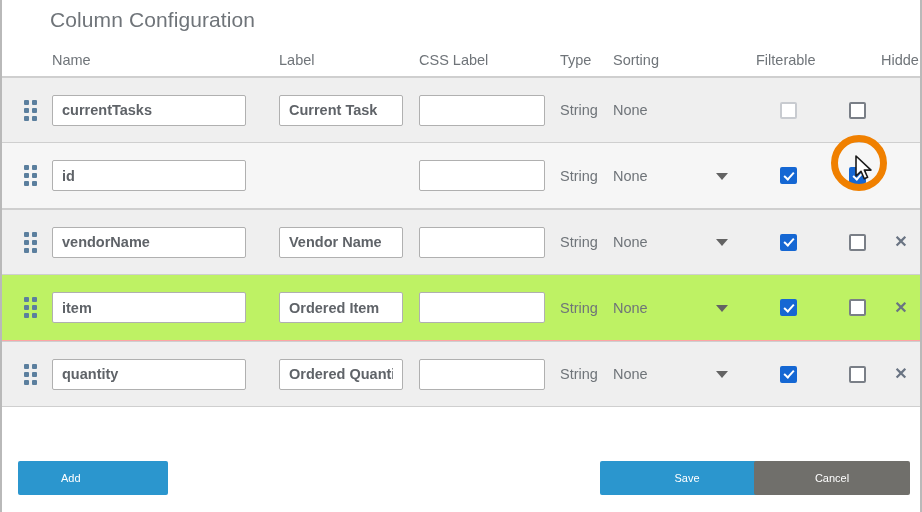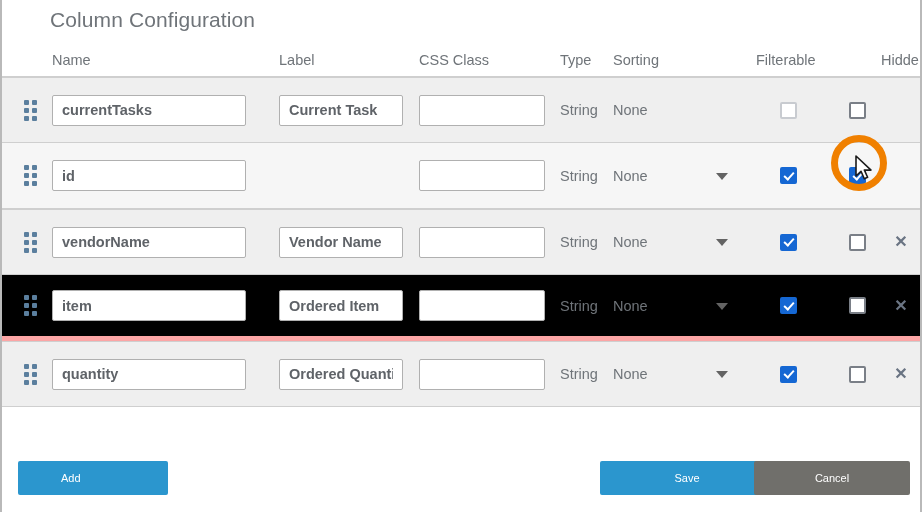--- a/index.html
+++ b/index.html
@@ -45,21 +45,21 @@
     position: relative;
     height: 66px;
     box-sizing: border-box;
   }
   .row.header {
     height: 33px;
     background: #ffffff;
     border-bottom: 1px solid #cfcfcf;
   }
   .row.stripe  { background: #efefef; border-top: 1px solid #cfcfcf; border-bottom: 1px solid #cfcfcf; }
-  .row.plain   { background: #000000; border-bottom: 5px solid #fca5a5; }
+  .row.plain   { background: #bef264; border-bottom: 1px solid #fca5a5; }
   .row.alt     { background: #f6f6f6; border-bottom: 1px solid #cfcfcf; }
 
   .cell {
     position: absolute;
     top: 0;
     height: 100%;
     display: flex;
     align-items: center;
     box-sizing: border-box;
   }
@@ -248,21 +248,21 @@
 <div id="app">
 
   <div class="panel-title">Column Configuration</div>
 
   <div class="grid">
 
     <div class="row header">
       <div class="cell c-handle"></div>
       <div class="cell c-name">Name</div>
       <div class="cell c-label">Label</div>
-      <div class="cell c-css">CSS Class</div>
+      <div class="cell c-css">CSS Label</div>
       <div class="cell c-type">Type</div>
       <div class="cell c-sorting">Sorting</div>
       <div class="cell c-filter">Filterable</div>
       <div class="cell c-hidden">Hidden</div>
       <div class="cell c-remove"></div>
     </div>
 
     <div id="rows-host">
         <div class="row stripe">
           <div class="cell c-handle">

